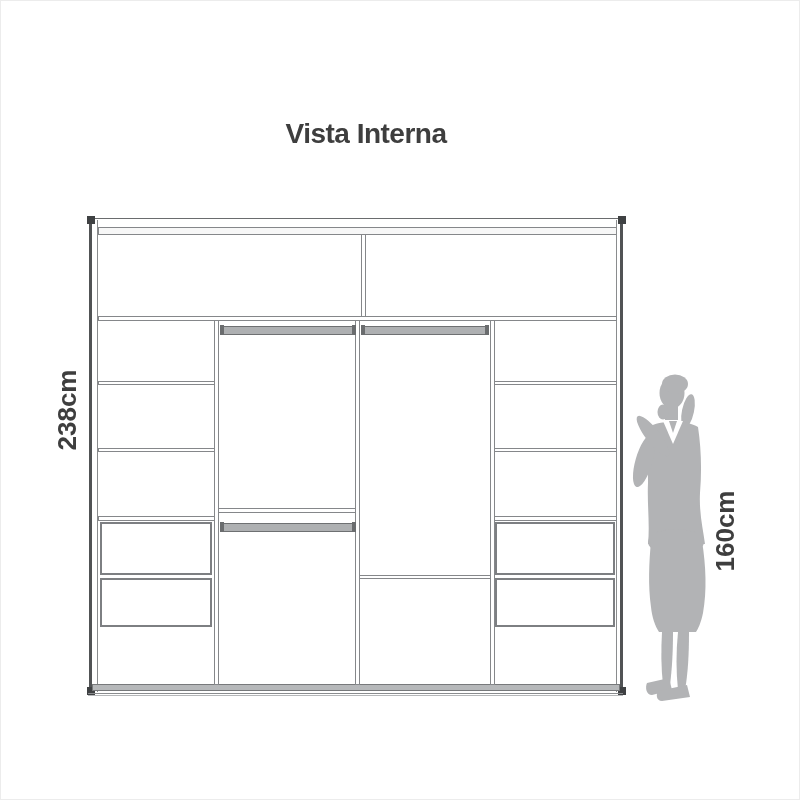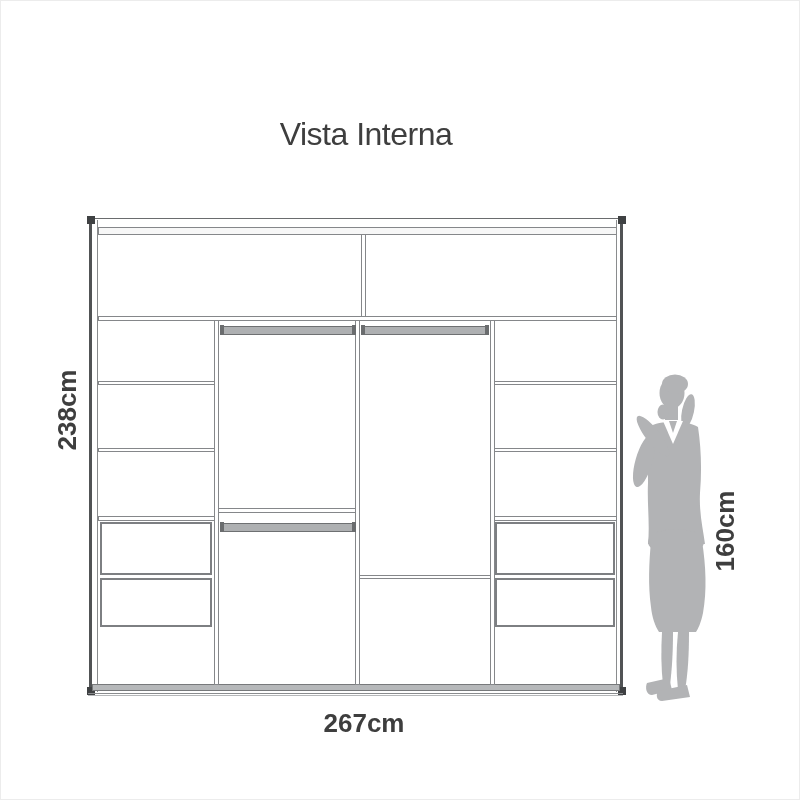--- a/index.html
+++ b/index.html
@@ -3,21 +3,21 @@
 <meta charset="utf-8">
 <style>
   html,body{margin:0;padding:0;background:#ffffff;}
   .stage{
     position:relative;width:800px;height:800px;background:#ffffff;overflow:hidden;
     font-family:"Liberation Sans", sans-serif;
     box-sizing:border-box;border:1px solid #ececec;
   }
   .diagram-title{
     position:absolute;left:165px;top:116px;width:400px;height:34px;
-    text-align:center;font-size:32px;font-weight:400;color:#3e3e3e;
+    text-align:center;font-size:28px;font-weight:700;color:#3e3e3e;
     letter-spacing:-0.5px;line-height:34px;
   }
   .dim-label{
     position:absolute;font-size:26px;font-weight:700;color:#3e3e3e;
     text-align:center;line-height:32px;white-space:nowrap;
   }
   .dim-height{left:6px;top:393px;width:120px;height:32px;transform:rotate(-90deg);}
   .dim-person{left:664px;top:514px;width:120px;height:32px;transform:rotate(-90deg);}
   .dim-width{left:283px;top:706px;width:160px;height:32px;}
   svg{position:absolute;left:0;top:0;}
@@ -109,16 +109,15 @@
 
       <path d="M 661,631 L 672,631 C 672,651 671,668 669,684 L 662,684 C 660,666 660,649 661,631 Z"></path>
       <path d="M 677,631 L 688,631 C 688,653 687,672 684,689 L 677,689 C 675,670 675,651 677,631 Z"></path>
 
       <path d="M 646,682 L 668,677 L 671,689 L 651,694 C 645,694 644,686 646,682 Z"></path>
       <path d="M 657,690 L 686,684 L 689,696 L 661,700 C 655,700 655,693 657,690 Z"></path>
     </g>
   </svg>
 
   <div class="dim-label dim-height">238cm</div>
-  <div class="dim-label dim-width">267cm</div>
   <div class="dim-label dim-person">160cm</div>
 
 </div>
 
 </body></html>

